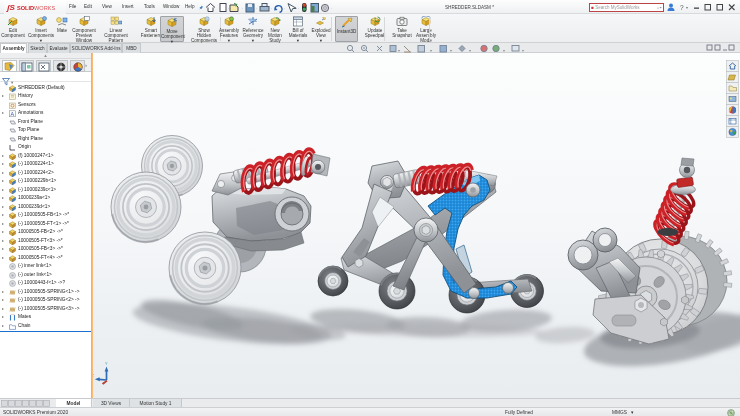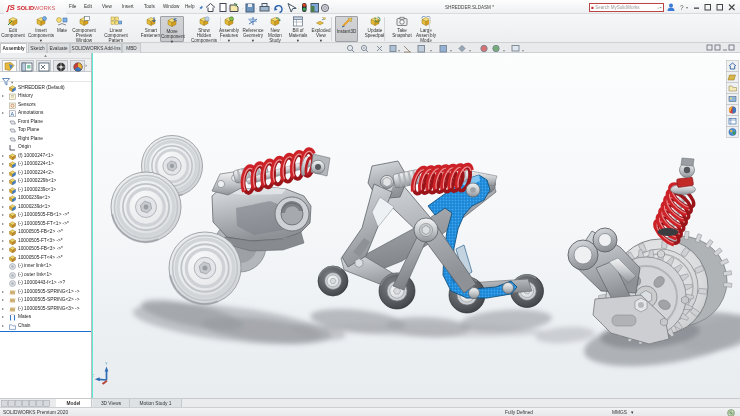--- a/index.html
+++ b/index.html
@@ -1,15 +1,15 @@
 <!DOCTYPE html>
 <html><head><meta charset="utf-8"><style>
 *{margin:0;padding:0;box-sizing:border-box}
 html,body{width:740px;height:416px;overflow:hidden;font-family:"Liberation Sans",sans-serif}
-#app{position:relative;width:740px;height:416px;background:#5eead4}
+#app{position:relative;width:740px;height:416px;background:#fdba74}
 .abs{position:absolute}
 
 #titlebar{position:absolute;left:0;top:0;width:740px;height:14px;background:linear-gradient(#fdfdfd,#eef0f2);border-bottom:1px solid #d8dadd}
 #logo{position:absolute;left:4px;top:0;width:62px;height:14px;background:linear-gradient(#fff,#f2f3f4)}
 .menu{position:absolute;top:4px;font-size:4.6px;color:#333}
 #docname{position:absolute;left:445px;top:4.5px;font-size:4.6px;color:#444}
 #searchbox{position:absolute;left:589px;top:2.5px;width:75px;height:9px;background:#fff;border:1px solid #b44;font-size:4.5px;color:#999;line-height:8px}
 
 #ribbon{position:absolute;left:0;top:14px;width:740px;height:29px;background:linear-gradient(#f6f7f8,#eceeef);border-bottom:1px solid #cfd1d3}
 .rbtn{position:absolute;top:2px;width:30px;height:26px;text-align:center;font-size:4.6px;line-height:4.9px;color:#333}

